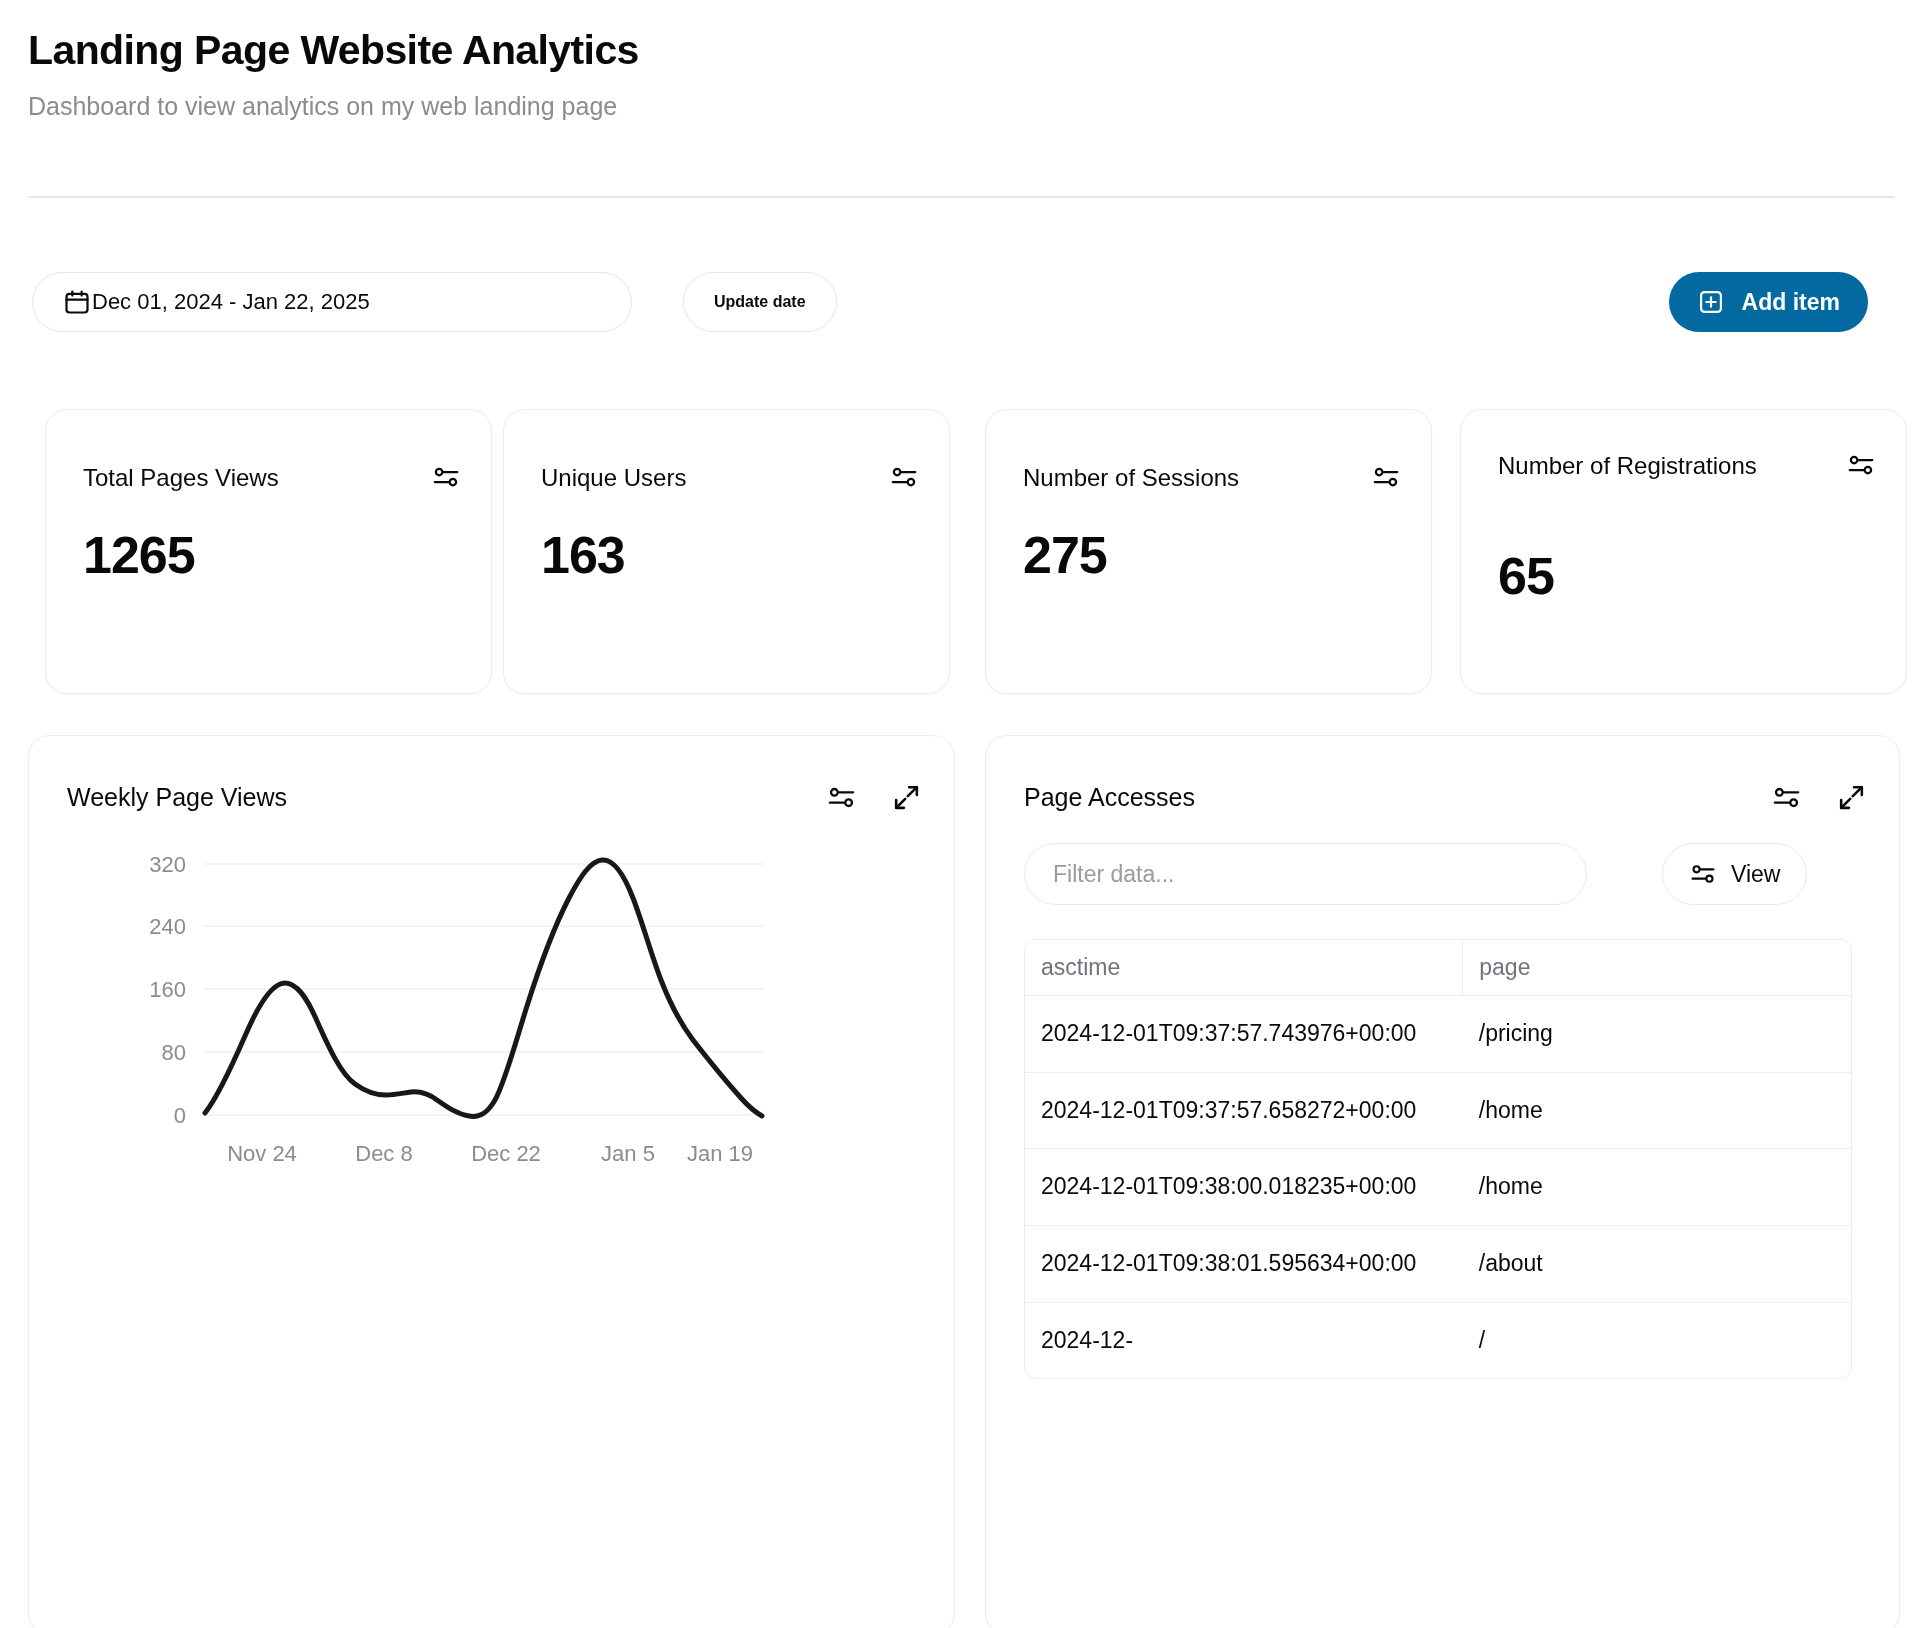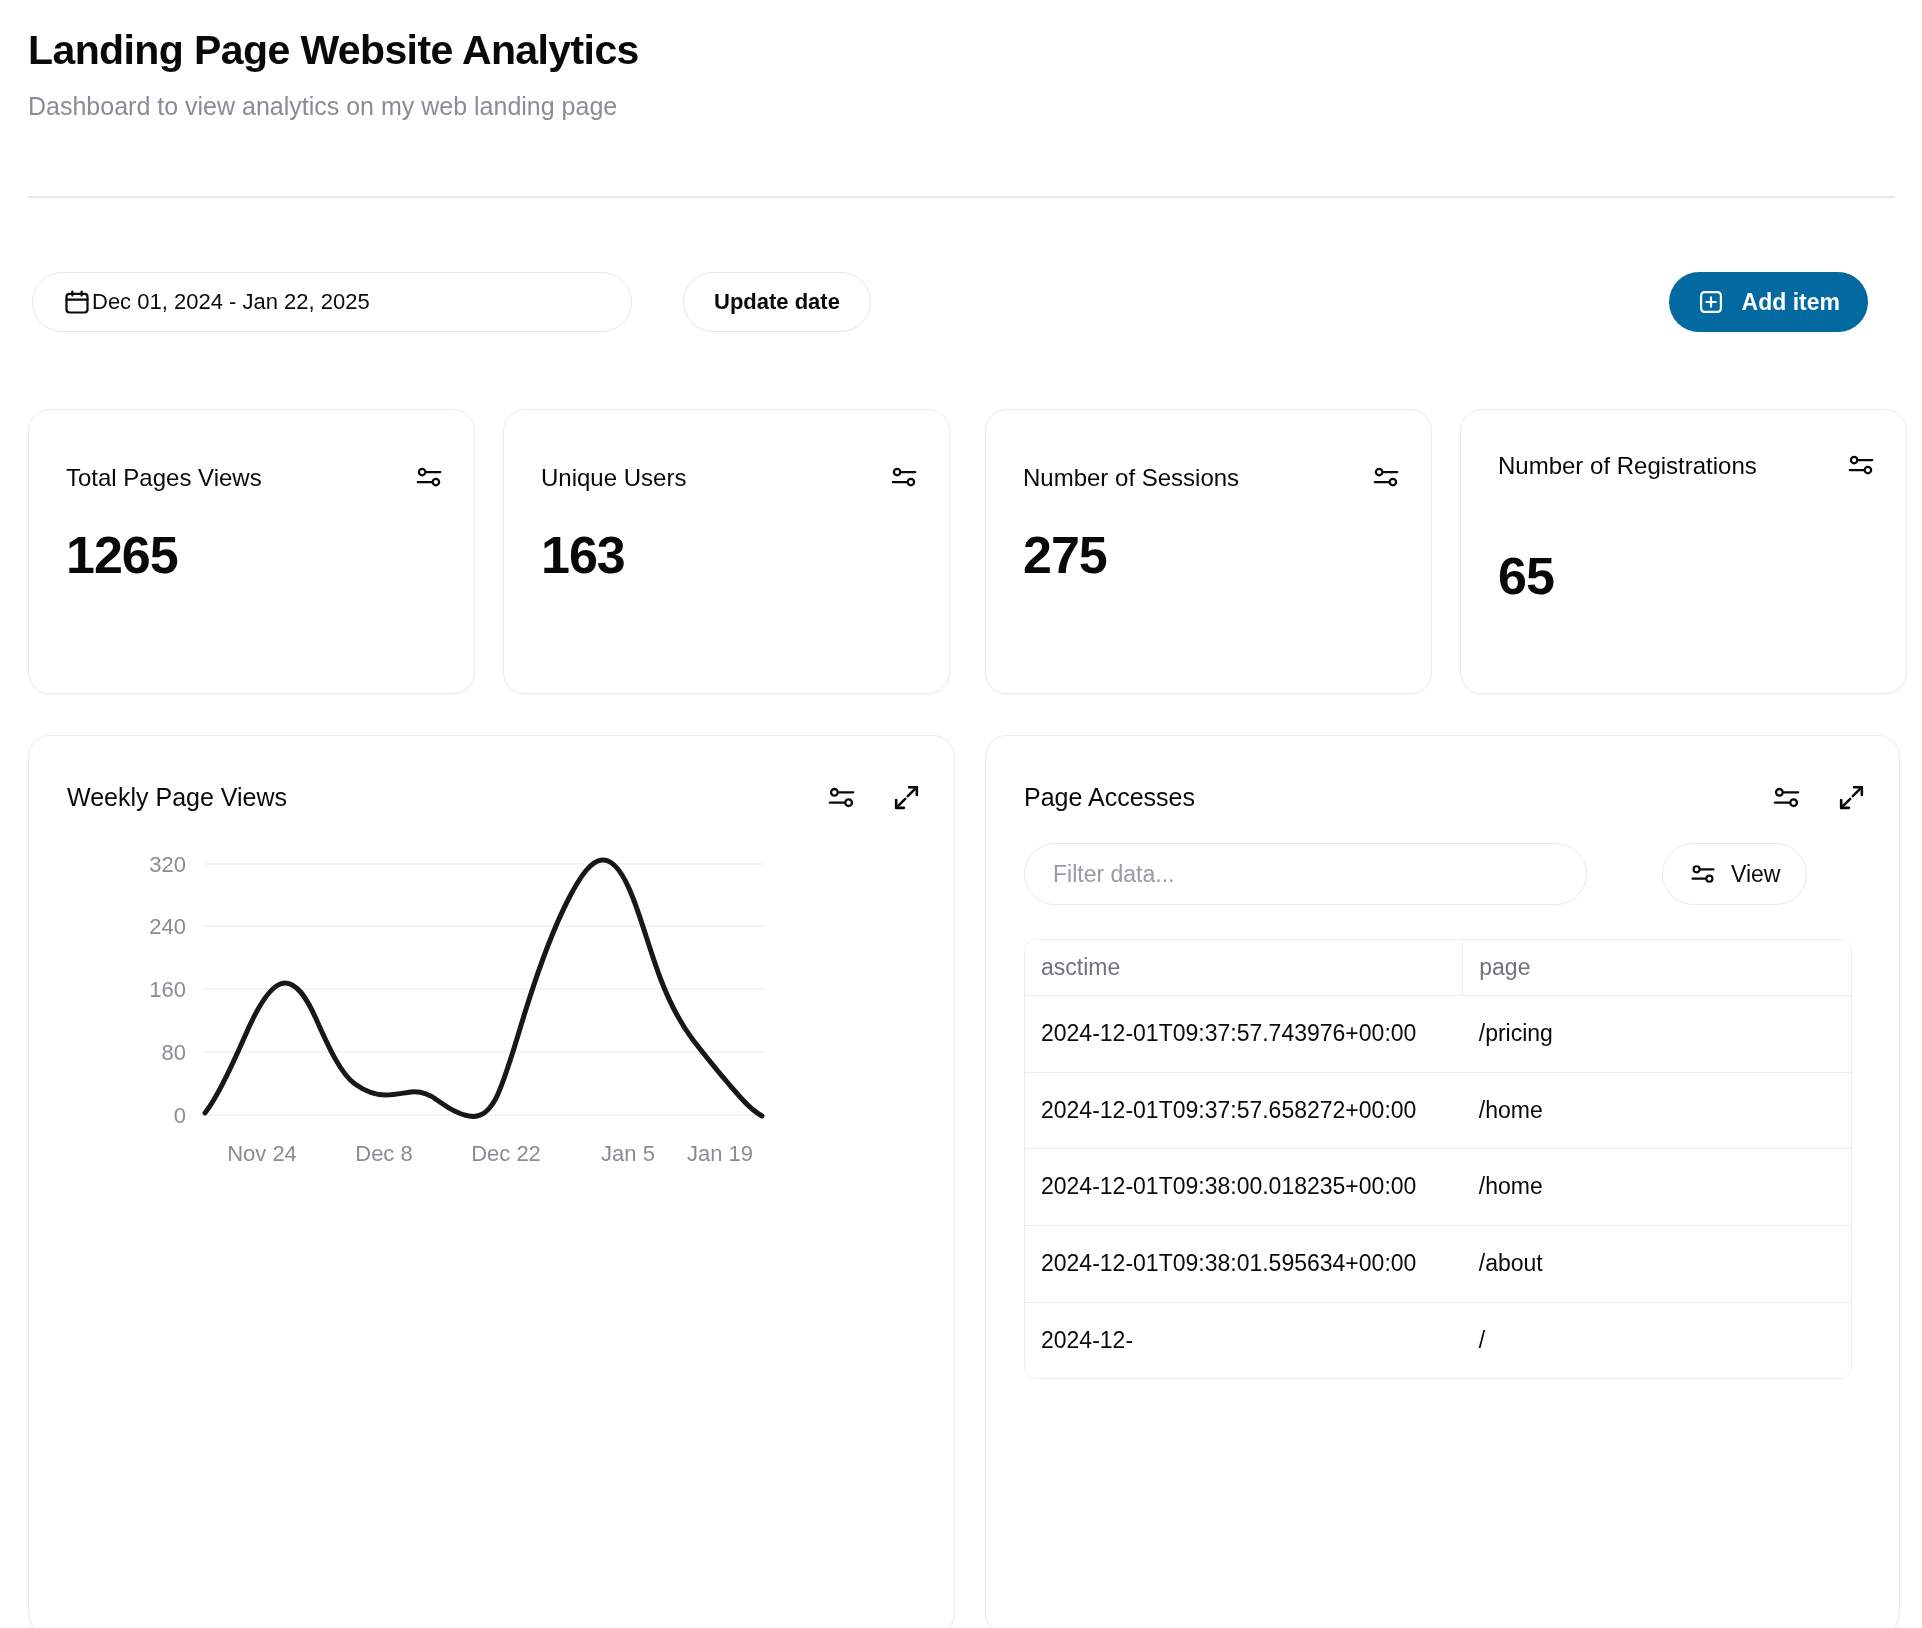--- a/index.html
+++ b/index.html
@@ -47,21 +47,21 @@
     cursor:pointer;
   }
   .date-pill .label { font-size:22px; color:#0a0a0a; font-weight:400; }
   .btn-update {
     position:absolute; left:655px; top:0;
     height:60px; padding:0 30px;
     border:1.5px solid #e6e6e9;
     border-radius:30px;
     background:#fff;
     display:flex; align-items:center; justify-content:center;
-    font-size:22px; color:#0a0a0a; font-weight:600;
+    font-size:16px; color:#0a0a0a; font-weight:600;
     cursor:pointer;
   }
   .btn-add {
     position:absolute; right:28px; top:0;
     height:60px; padding:0 28px;
     border-radius:30px;
     background:#0369a1;
     display:flex; align-items:center; gap:17px;
     font-size:23px; color:#ffffff; font-weight:600;
     cursor:pointer;
@@ -70,21 +70,21 @@
   
   .metrics { position:absolute; left:28px; top:409px; width:1900px; height:285px; }
   .metric-card {
     position:absolute; top:0;
     width:447px; height:285px;
     background:#fff;
     border:1.5px solid #ececef;
     border-radius:22px;
     box-shadow: 0 1px 2px rgba(16,24,40,0.04);
   }
-  .metric-card:nth-child(1){ left:0; }
+  .metric-card:nth-child(1){ left:17px; }
   .metric-card:nth-child(2){ left:475px; }
   .metric-card:nth-child(3){ left:957px;text-align:right; }
   .metric-card:nth-child(4){ left:1432px; }
   .metric-head {
     position:absolute; left:37px; top:52px; right:30px;
     display:flex; align-items:flex-start; justify-content:space-between;
   }
   .metric-label {
     font-size:24px; color:#0a0a0a; font-weight:400; line-height:1.33;
     max-width:270px;

